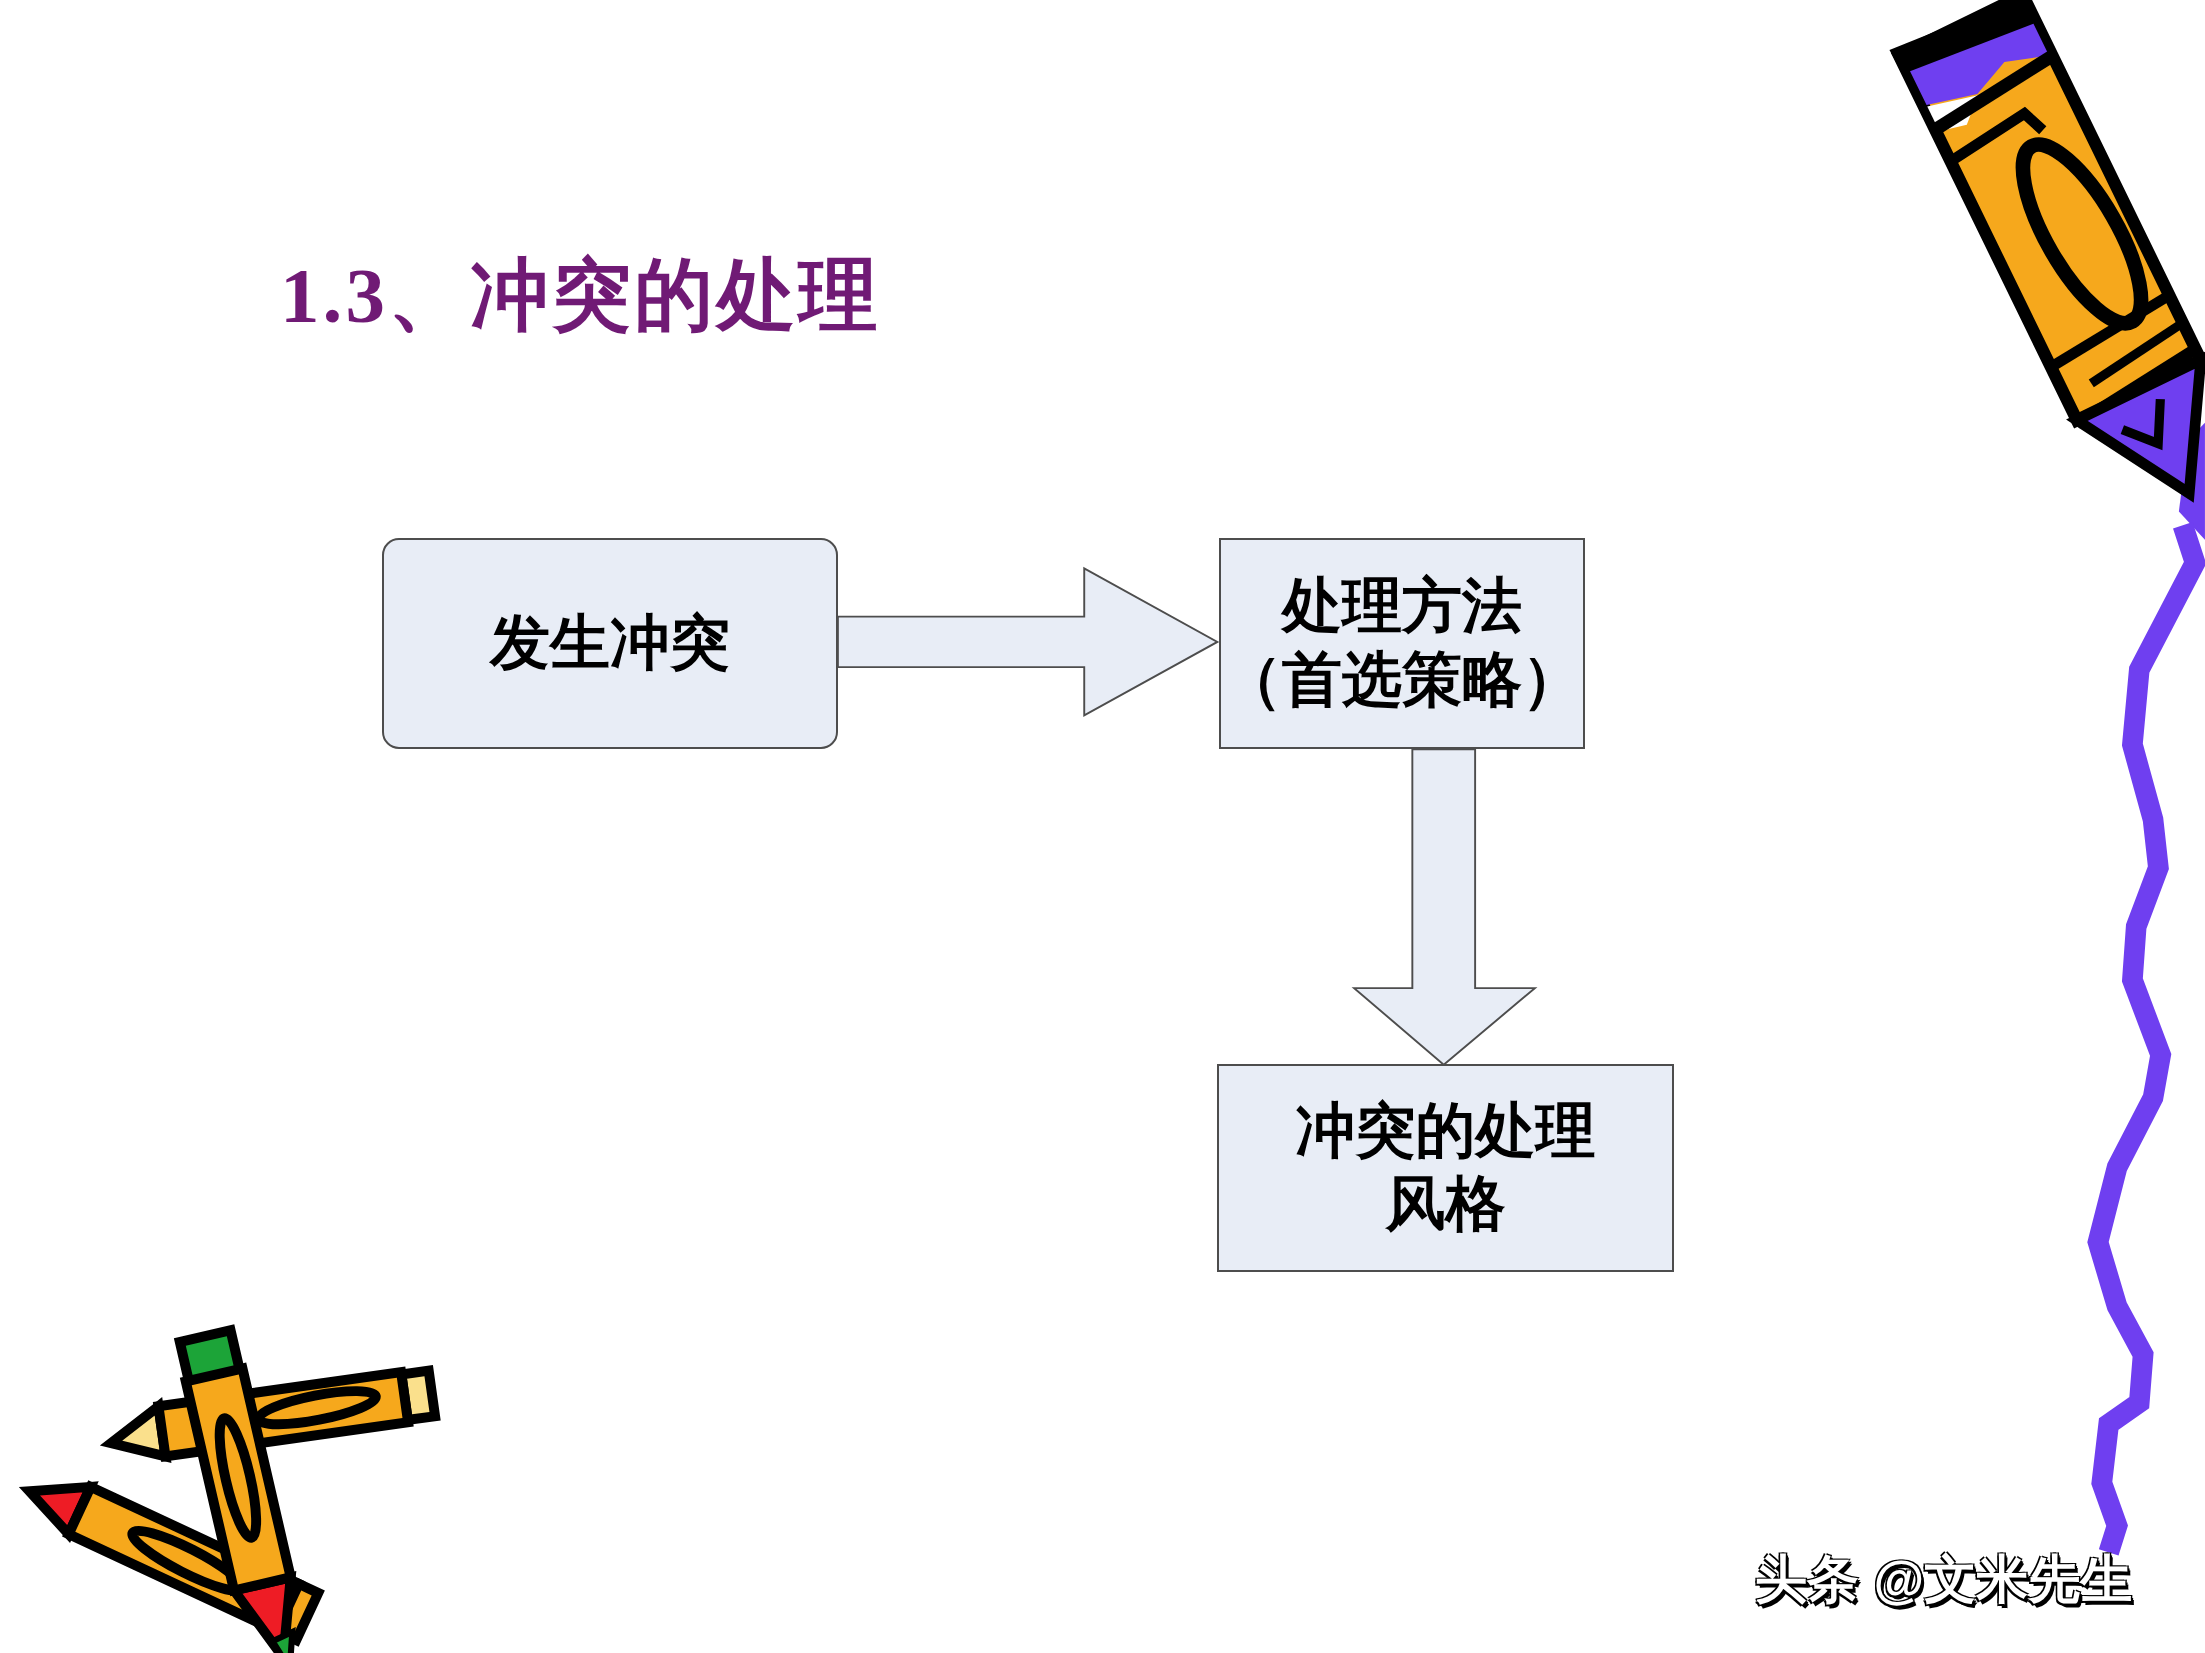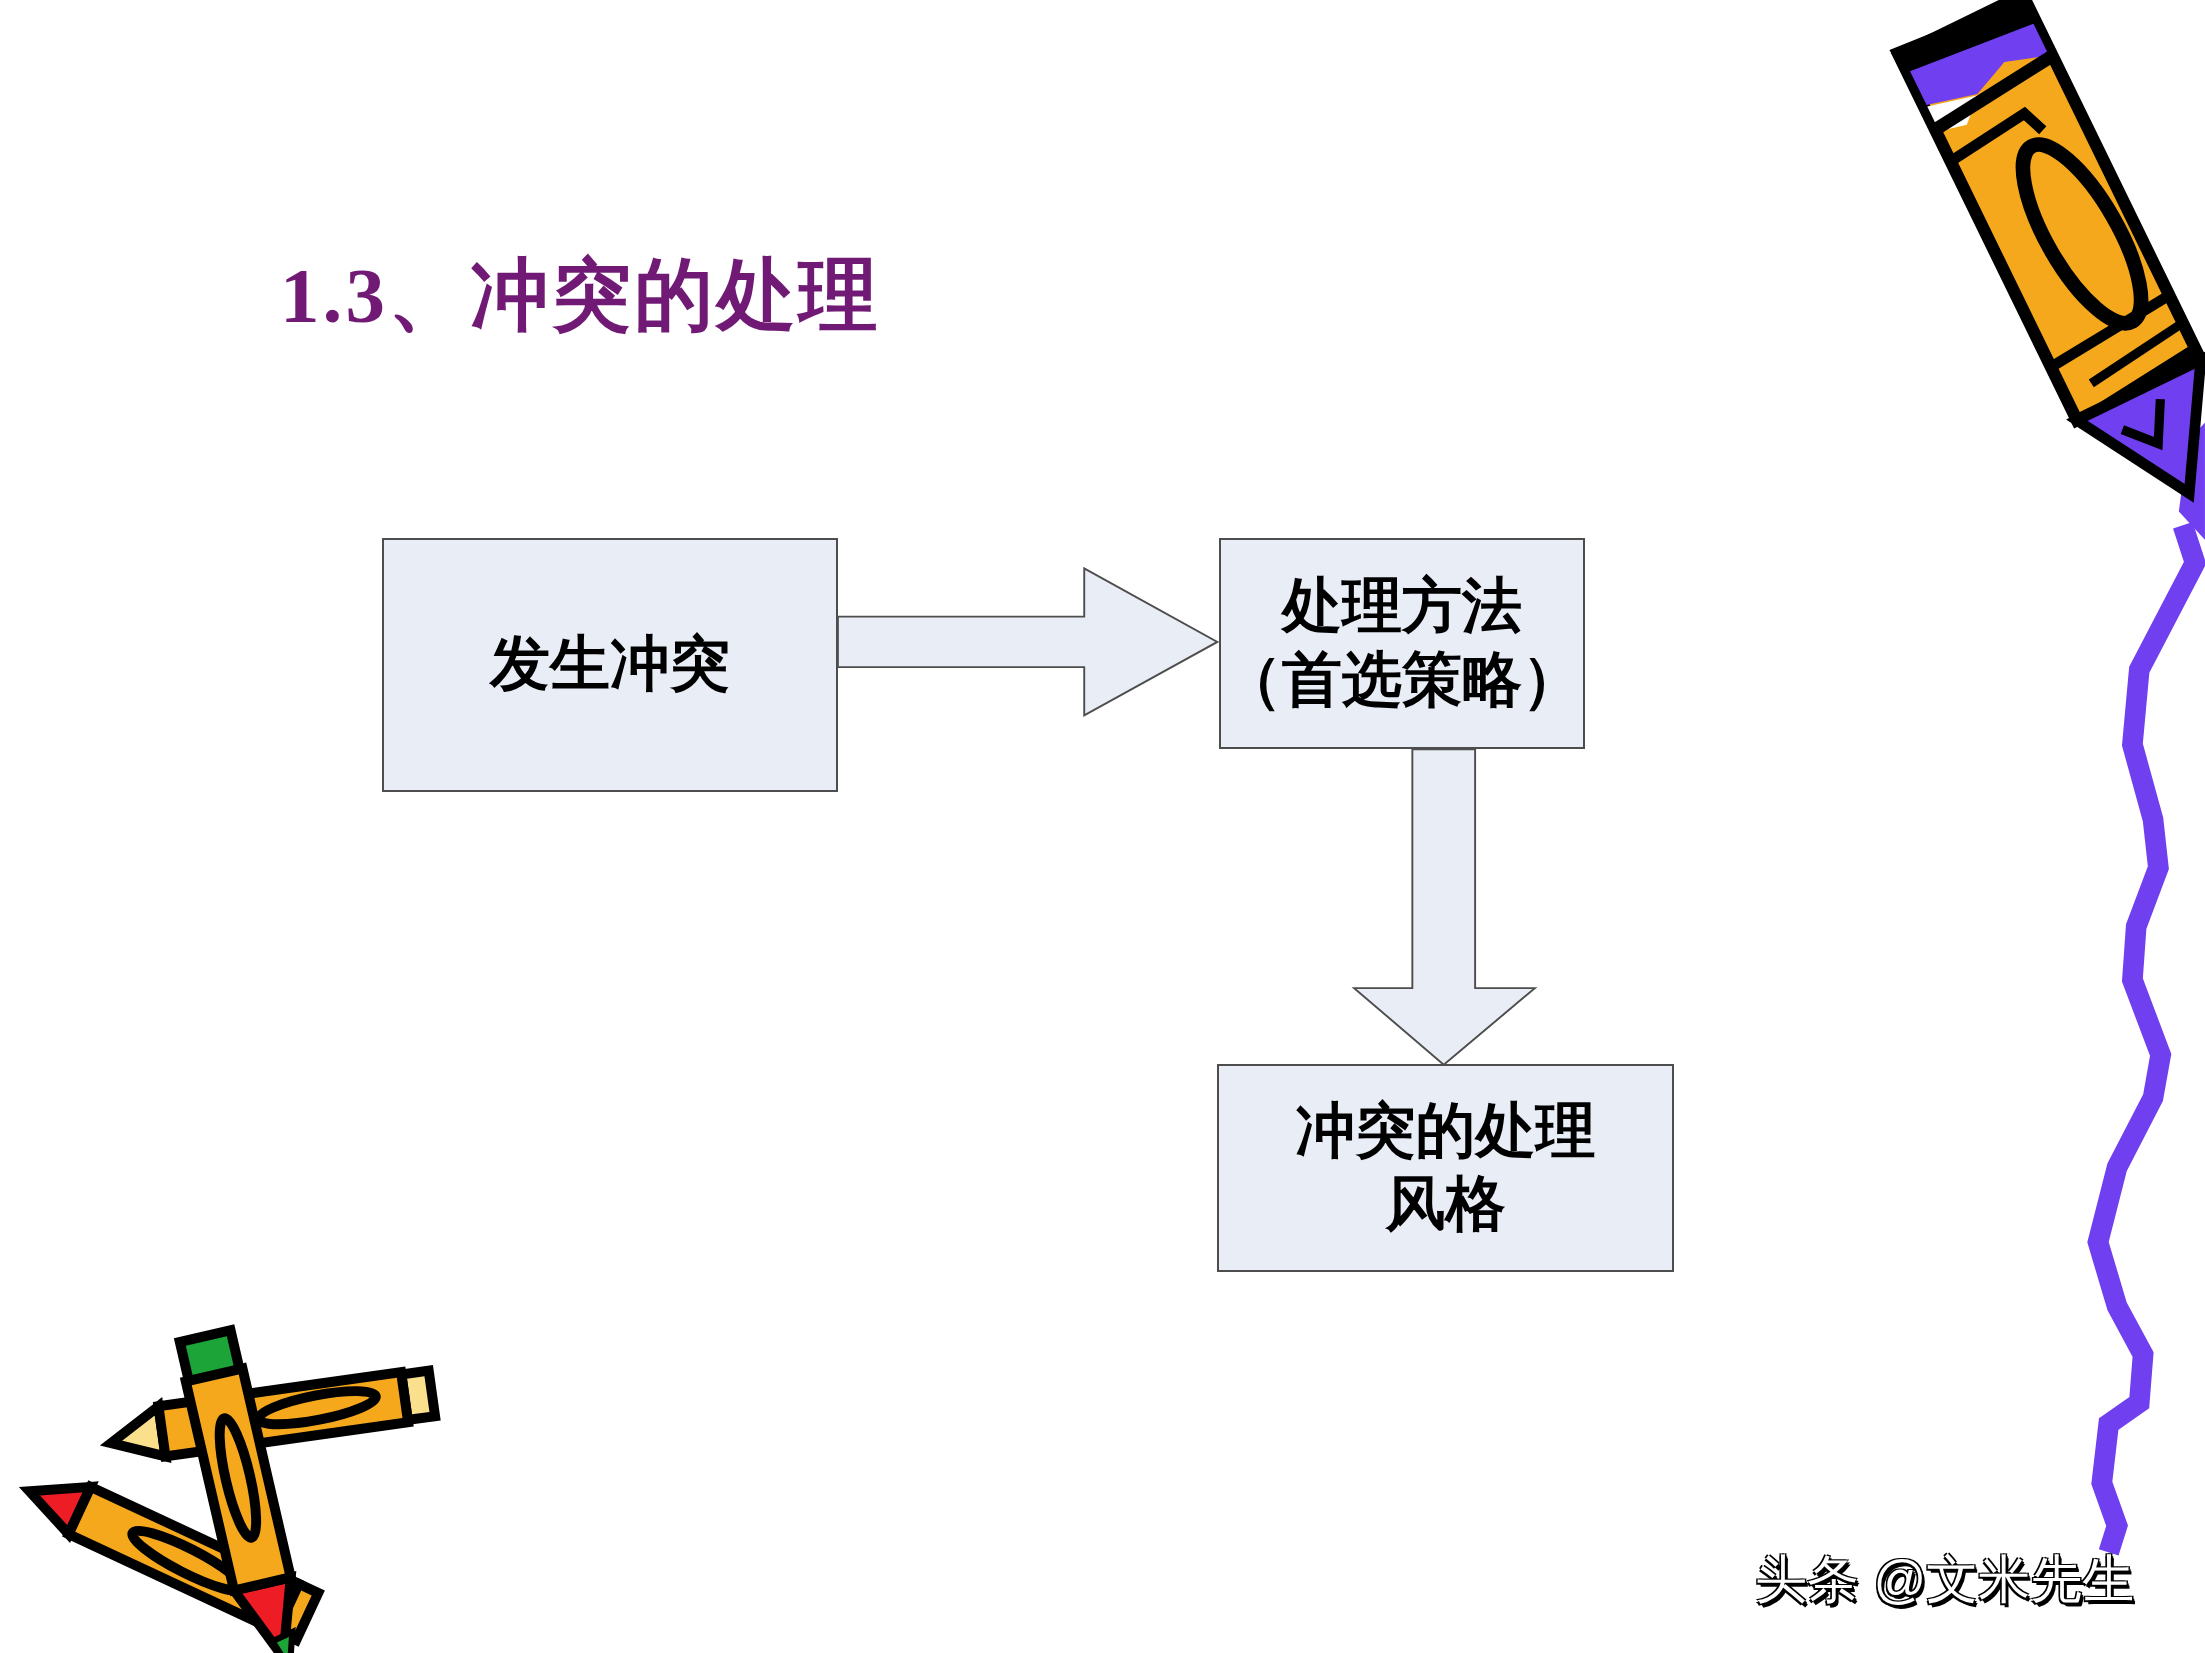--- a/index.html
+++ b/index.html
@@ -29,31 +29,31 @@
     flex-direction: column;
     align-items: center;
     justify-content: center;
     text-align: center;
     color: #000000;
     font-weight: bold;
     font-size: 60px;
     line-height: 1.22;
     box-sizing: border-box;
   }
-  .box1 { left: 382px; top: 538px;  width: 456px; height: 254px; }
+  .box1 { left: 382px; top: 538px;  width: 456px; height: 211px; border-radius: 17px; }
   .box2 { left: 1219px; top: 538px; width: 366px; height: 211px; }
   .box3 { left: 1217px; top: 1064px; width: 457px; height: 208px; }
   .decor { position: absolute; }
   .watermark {
     position: absolute;
     left: 1755px;
     top: 1545px;
     font-family: "Liberation Sans", "DejaVu Sans", sans-serif;
     font-size: 52px;
-    font-weight: normal;
+    font-weight: bold;
     color: #ffffff;
     white-space: nowrap;
     text-shadow:
       3.1px 3.8px 0 #000,
       -1.5px -1.5px 0 #000,
       1.5px -1.5px 0 #000,
       -1.5px 1.5px 0 #000,
       2.3px 2.3px 0 #000;
   }
 </style>

